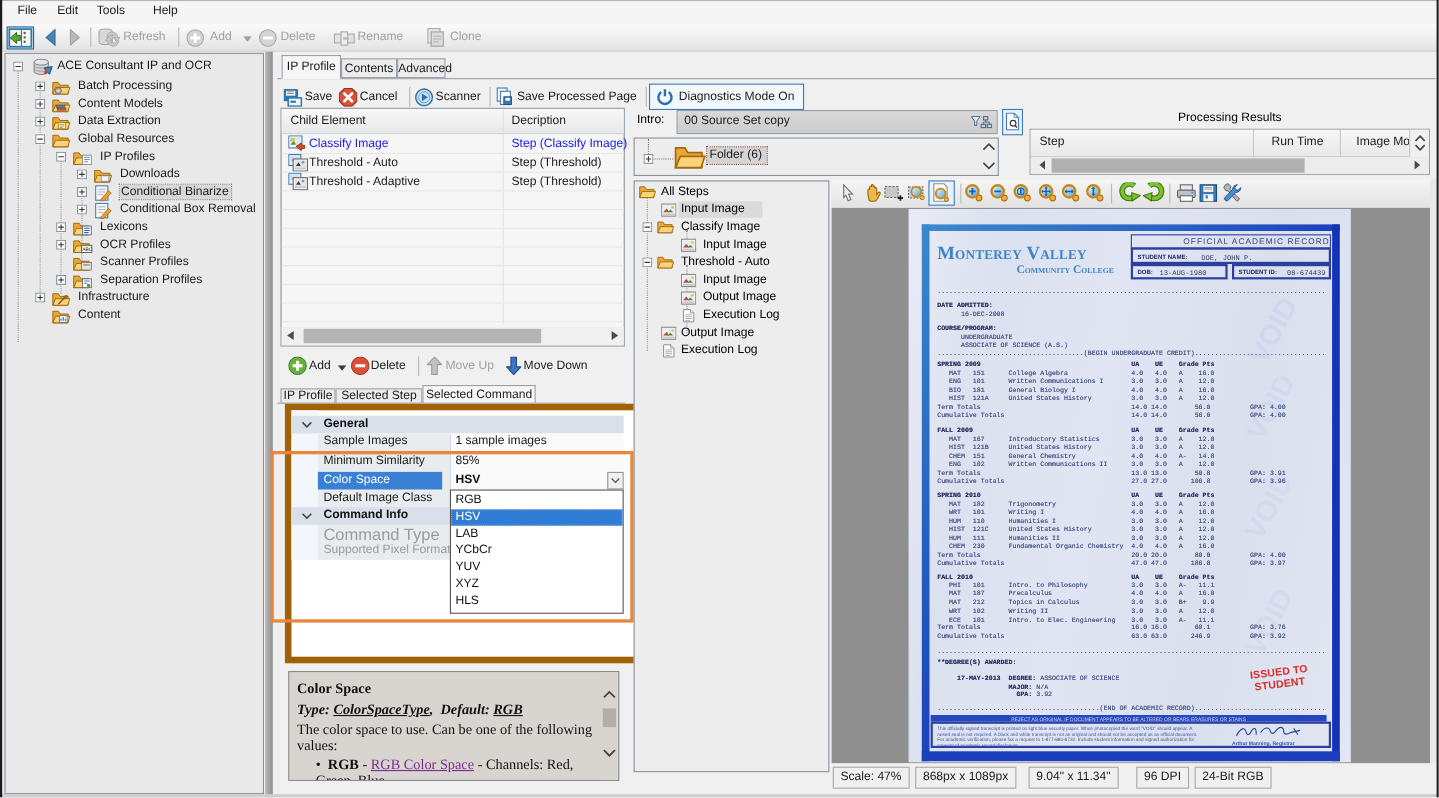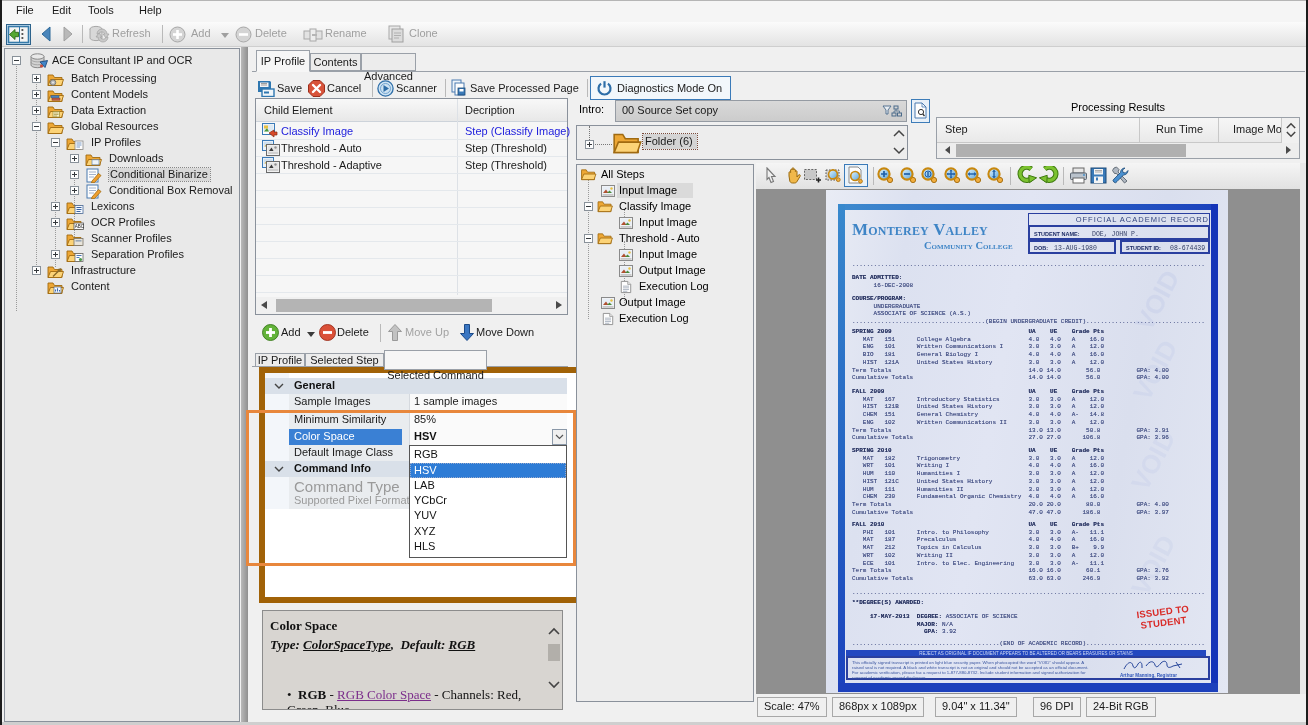--- a/index.html
+++ b/index.html
@@ -329,21 +329,21 @@
       <path d="M8.5 10.5 v-2 M10.5 10.5 v-3.2 M12.5 10.5 v-1.4" stroke="#3a6ab0" stroke-width="1.1"></path>
     </svg>
   <div class="trow" style="left:66px;top:231px">Content</div>
 </div>
 
 <div class="abs" id="split"></div>
 
 <div class="abs" style="left:252px; top:71px; width:1053px; height:1px; background:#9aa0a8;"></div>
 <div class="tab" style="left:256px; top:50px; width:54px; height:22px; background:#f6f6f6; border-bottom:1px solid #f6f6f6; padding-top:4px; z-index:2;">IP Profile</div>
 <div class="tab" style="left:310px; top:53px; width:51px; height:18px; padding-top:2px;">Contents</div>
-<div class="tab" style="left:361px; top:53px; width:55px; height:18px; padding-top:16px;">Advanced</div>
+<div class="tab" style="left:361px; top:53px; width:44px; height:18px; padding-top:2px;">Advanced</div>
 
 <div id="tb2" class="abs" style="left:252px; top:76px; width:1053px; height:26px;">
   <svg width="18" height="17" viewBox="0 0 18 17" style="position:absolute;left:5px;top:4px">
     <path d="M1 1 L13 1 L14 2 L14 12 L1 12 Z" fill="#2e77b0"></path>
     <rect x="3" y="2.5" width="8.5" height="4.5" fill="#f4f4f4"></rect>
       <path d="M4 3.5 h6 M4 5 h6" stroke="#888" stroke-width="0.8"></path>
     <rect x="5" y="9" width="12" height="7.5" fill="#f0f6fa" stroke="#2e77b0" stroke-width="1.4"></rect>
     <rect x="7" y="11.5" width="5" height="2" fill="#2e77b0"></rect>
   </svg>
   <span class="t2txt" style="left:25px">Save</span>
@@ -457,21 +457,21 @@
   <span class="t3txt" style="left:150px;top:8px;color:#a2a2a2">Move Up</span>
   <svg width="14" height="17" viewBox="0 0 14 17" style="position:absolute;left:205px;top:6px">
       <path d="M7 16.5 L13.5 9.5 L9.5 9.5 L9.5 0.5 L4.5 0.5 L4.5 9.5 L0.5 9.5 Z" fill="#3a76c2" stroke="#1c4a88"></path>
     </svg>
   <span class="t3txt" style="left:221px;top:8px;color:#1a1a1a">Move Down</span>
 </div>
 
 <div class="abs" style="left:252px; top:366px; width:316px; height:1px; background:#9aa0a8;"></div>
 <div class="tab" style="left:255px; top:353px; width:50px; height:14px; font-size:11px; padding-top:0;">IP Profile</div>
 <div class="tab" style="left:305px; top:353px; width:79px; height:14px; padding-top:0;">Selected Step</div>
-<div class="tab" style="left:384px; top:350px; width:103px; height:17px; background:#f6f6f6; padding-top:18px; z-index:2;">Selected Command</div>
+<div class="tab" style="left:384px; top:350px; width:103px; height:17px; background:#f6f6f6; padding-top:2px; z-index:2;">Selected Command</div>
 
 <div class="abs" id="pgrid">
   <div style="position:absolute;left:0;top:0;width:24px;height:136px;background:#f3f6fa"></div>
   <div style="position:absolute;left:0;top:5px;width:302px;height:16px;background:#d9e0e9"></div>
   <svg width="10" height="6" viewBox="0 0 10 6" style="position:absolute;left:9px;top:10px">
       <path d="M1 1 L5 5 L9 1" fill="none" stroke="#444" stroke-width="1.4"></path>
     </svg>
   <div style="position:absolute;left:29px;top:6px;font-size:11px;font-weight:bold;color:#111">General</div>
   <div style="position:absolute;left:24px;top:21px;width:120px;height:115px;background:#e9ecef"></div>
   <div style="position:absolute;left:144px;top:21px;width:158px;height:115px;background:#fafafa"></div>
@@ -508,20 +508,21 @@
     <div style="position:absolute;left:4px;top:79px;font-size:11px;color:#111">XYZ</div>
     <div style="position:absolute;left:4px;top:94px;font-size:11px;color:#111">HLS</div>
   </div>
 </div>
 
 <div class="abs" style="left:246px;top:410px;width:330px;height:156px;border:3px solid #e8873c;z-index:20"></div>
 
 <div class="abs" id="desc">
   <div style="position:absolute;left:7px;top:7px;font-size:13px;font-weight:bold;color:#111">Color Space</div>
   <div style="position:absolute;left:7px;top:26px;font-size:13px;font-style:italic;color:#111"><b>Type: <u>ColorSpaceType</u>,&nbsp; Default: <u>RGB</u></b></div>
+  <div style="position:absolute;left:7px;top:44px;width:270px;font-size:13px;color:#111;line-height:15px">The color space to use. Can be one of the following values:</div>
   <div style="position:absolute;left:24px;top:76px;width:258px;font-size:13px;color:#111;line-height:15px">•&nbsp; <b>RGB</b> - <span style="color:#7b2d8b;text-decoration:underline">RGB Color Space</span> - Channels: Red, Green, Blue</div>
   <div style="position:absolute;left:283px;top:0;width:16px;height:98px;background:#d8d5d1">
     <svg width="12" height="8" viewBox="0 0 12 8" style="position:absolute;left:2px;top:16px">
         <path d="M1 7 L6 2 L11 7" fill="none" stroke="#444" stroke-width="1.6"></path>
       </svg>
     <div style="position:absolute;left:2px;top:33px;width:12px;height:17px;background:#b2afaa"></div>
     <svg width="12" height="8" viewBox="0 0 12 8" style="position:absolute;left:2px;top:70px">
         <path d="M1 1 L6 6 L11 1" fill="none" stroke="#444" stroke-width="1.6"></path>
       </svg>
   </div>

